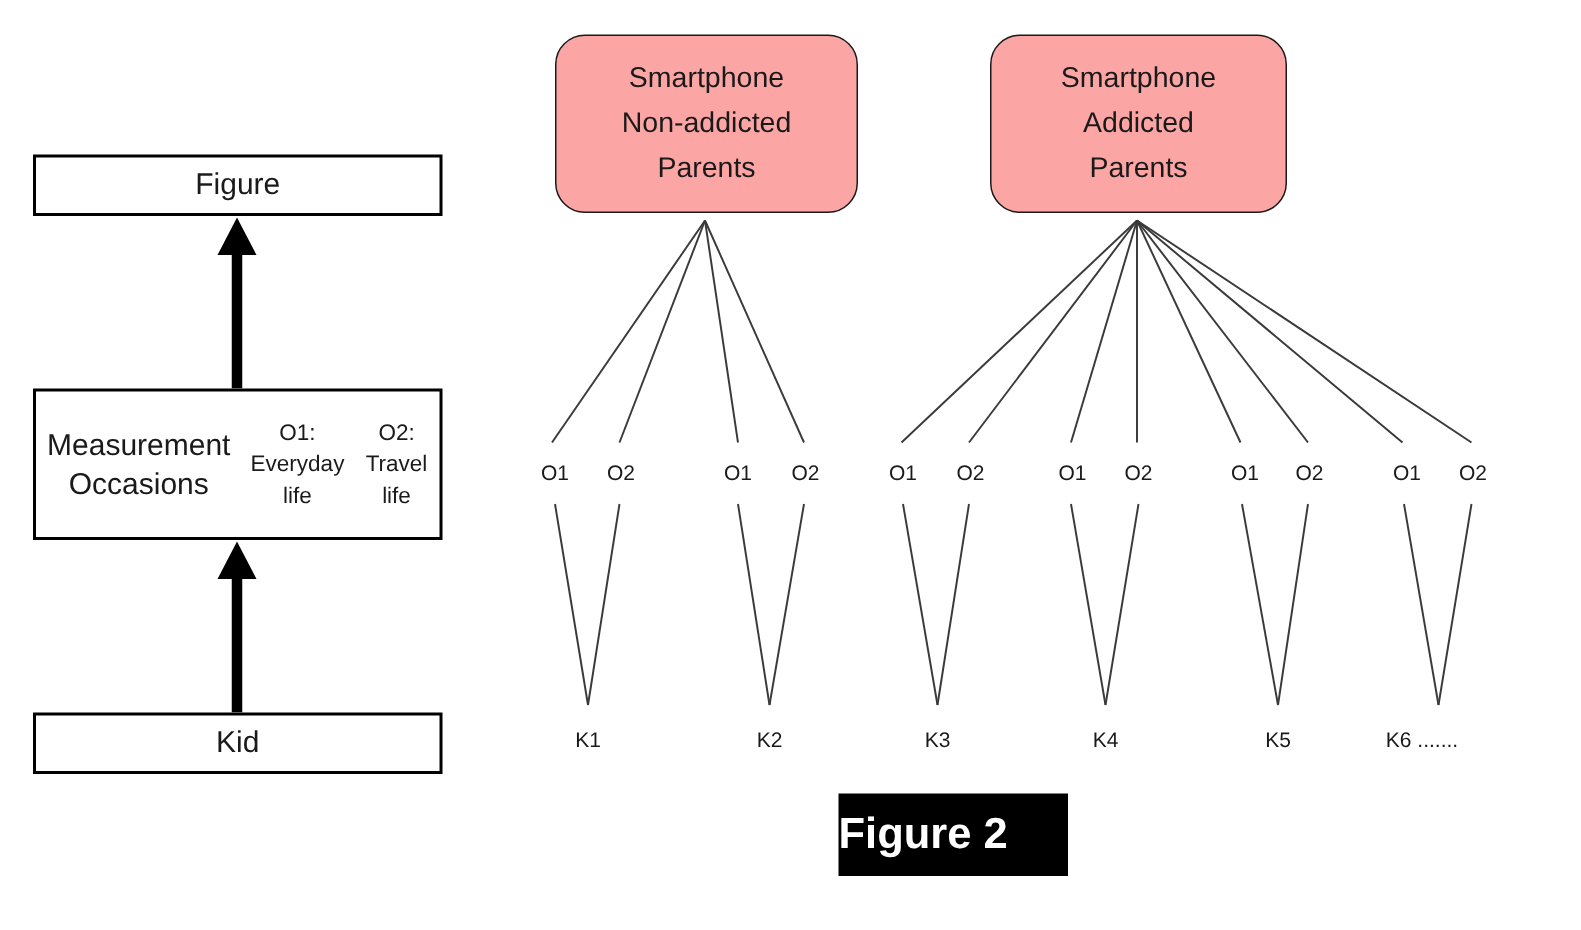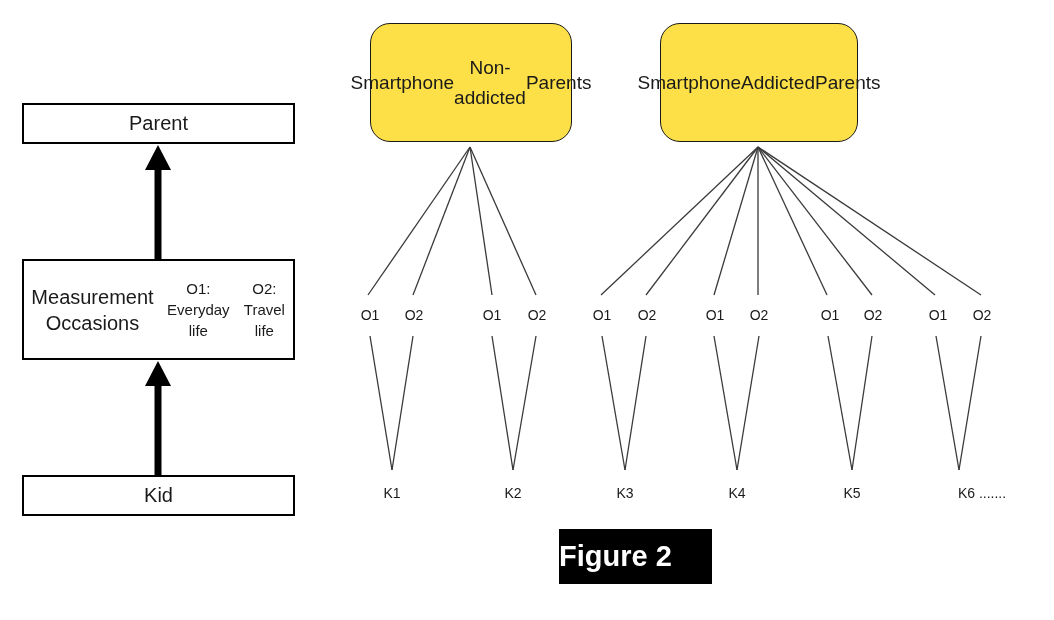--- a/index.html
+++ b/index.html
@@ -25,22 +25,22 @@
   .lbox.measure {
     top: 259px; height: 101px;
     flex-direction: row; justify-content: center; gap: 2px;
   }
   .measure-title { font-size: 20px; line-height: 26px; }
   .measure-sub   { font-size: 15px; line-height: 21px; }
 
   
   .gbox {
     position: absolute; top: 23px; height: 119px;
-    border: 1.5px solid #1a1a1a; border-radius: 20px; background: #fde047;
-    display: flex; flex-direction: row; align-items: center; justify-content: center;
+    border: 1.5px solid #1a1a1a; border-radius: 20px; background: #fca5a5;
+    display: flex; flex-direction: column; align-items: center; justify-content: center;
     box-sizing: border-box; text-align: center;
     font-size: 19px; line-height: 30px;
   }
   .gbox.g0 { left: 370px; width: 202px; }
   .gbox.g1 { left: 660px; width: 198px; }
   .gbox .mid { font-weight: normal; }
 
   
   .olabel, .klabel {
     position: absolute; transform: translateX(-50%);
@@ -111,21 +111,21 @@
       <line x1="828" y1="336" x2="852" y2="470"></line>
         <line x1="872" y1="336" x2="852" y2="470"></line>
     </g>
     <g stroke="#3a3a3a" stroke-width="1.3">
       <line x1="936" y1="336" x2="959" y2="470"></line>
         <line x1="981" y1="336" x2="959" y2="470"></line>
     </g>
   </svg>
 
   <div class="lbox parent">
-    <span>Parent</span>
+    <span>Figure</span>
   </div>
 
   <div class="lbox measure">
     <div class="measure-title">Measurement Occasions</div>
     <div class="measure-sub">O1: Everyday life</div>
     <div class="measure-sub">O2: Travel life</div>
   </div>
 
   <div class="lbox kid">
     <span>Kid</span>
@@ -154,19 +154,19 @@
   <span class="olabel" style="left:830px">O1</span>
   <span class="olabel" style="left:873px">O2</span>
   <span class="olabel" style="left:938px">O1</span>
   <span class="olabel" style="left:982px">O2</span>
 
   <span class="klabel" style="left:392px">K1</span>
   <span class="klabel" style="left:513px">K2</span>
   <span class="klabel" style="left:625px">K3</span>
   <span class="klabel" style="left:737px">K4</span>
   <span class="klabel" style="left:852px">K5</span>
-  <span class="klabel" style="left:982px">K6 .......</span>
+  <span class="klabel" style="left:948px">K6 .......</span>
 
   <div class="figcap">
     <span>Figure 2</span>
   </div>
 
 </div>
 
 </body></html>

